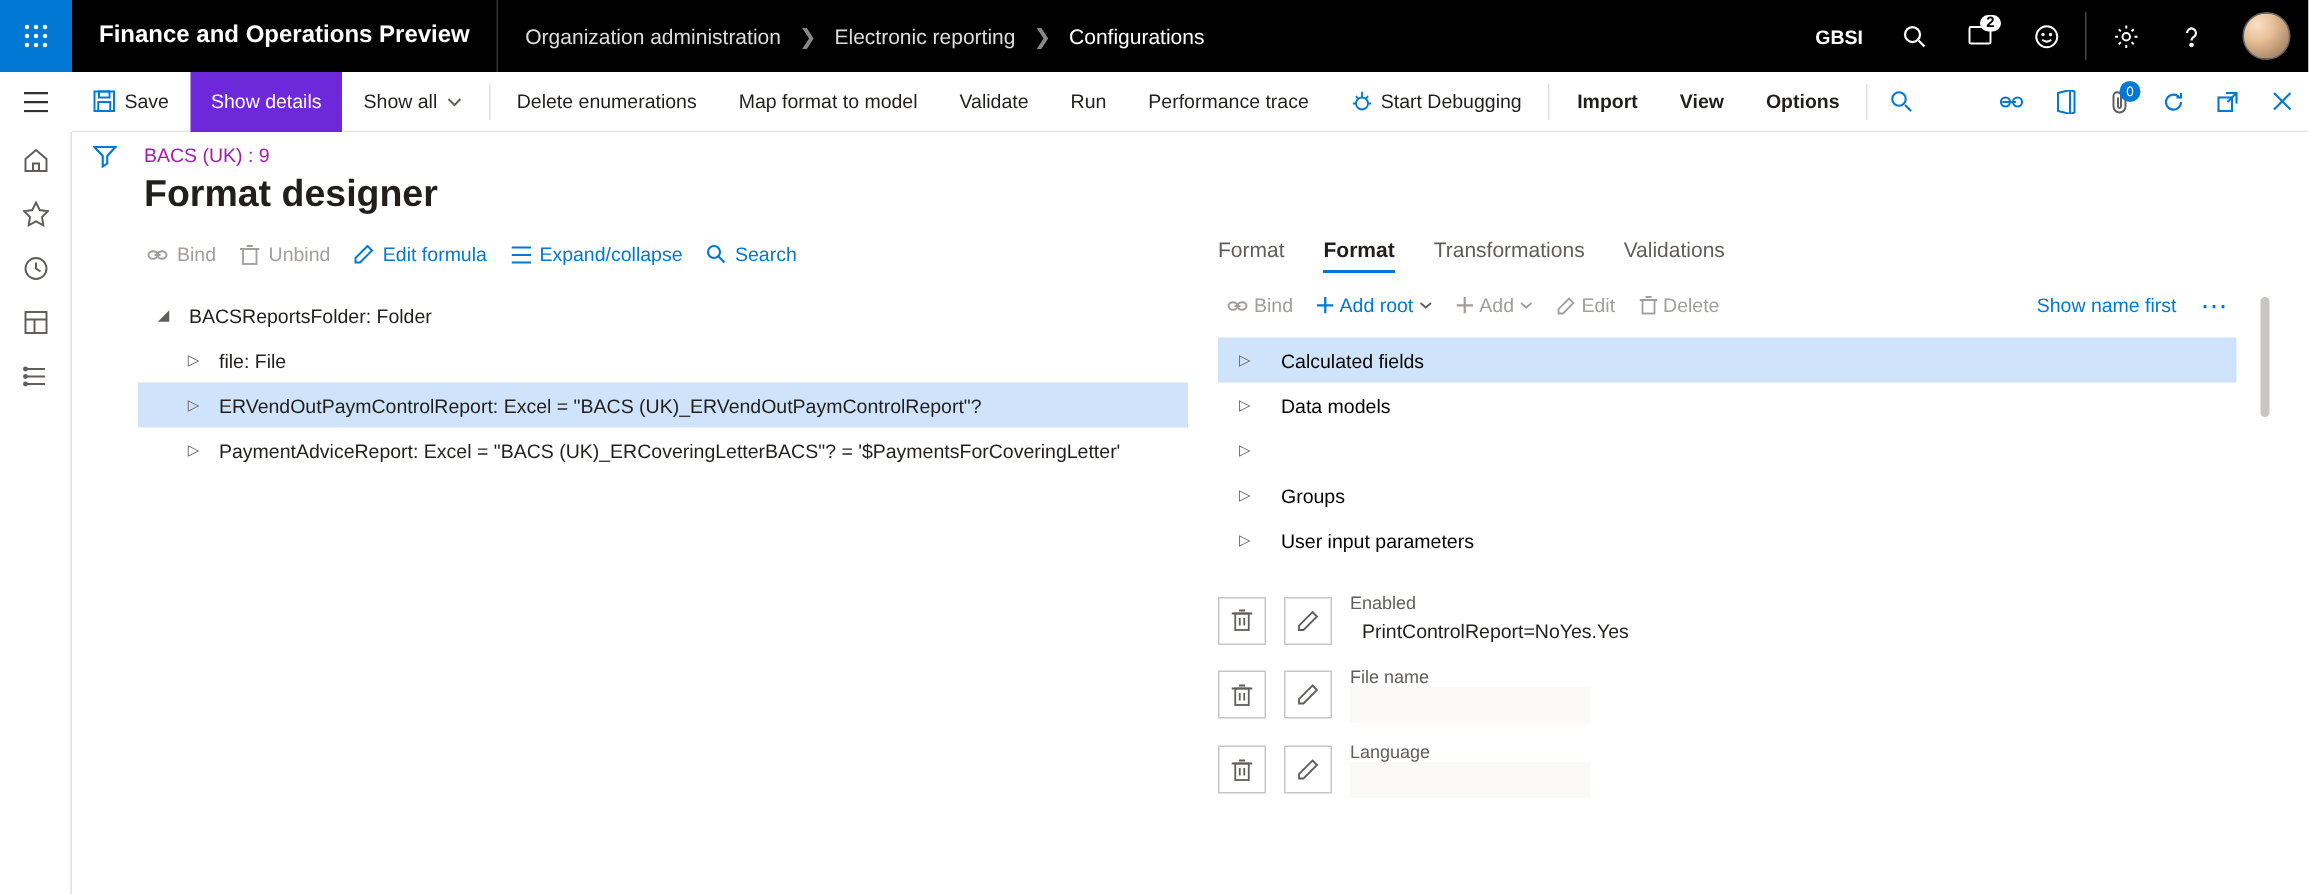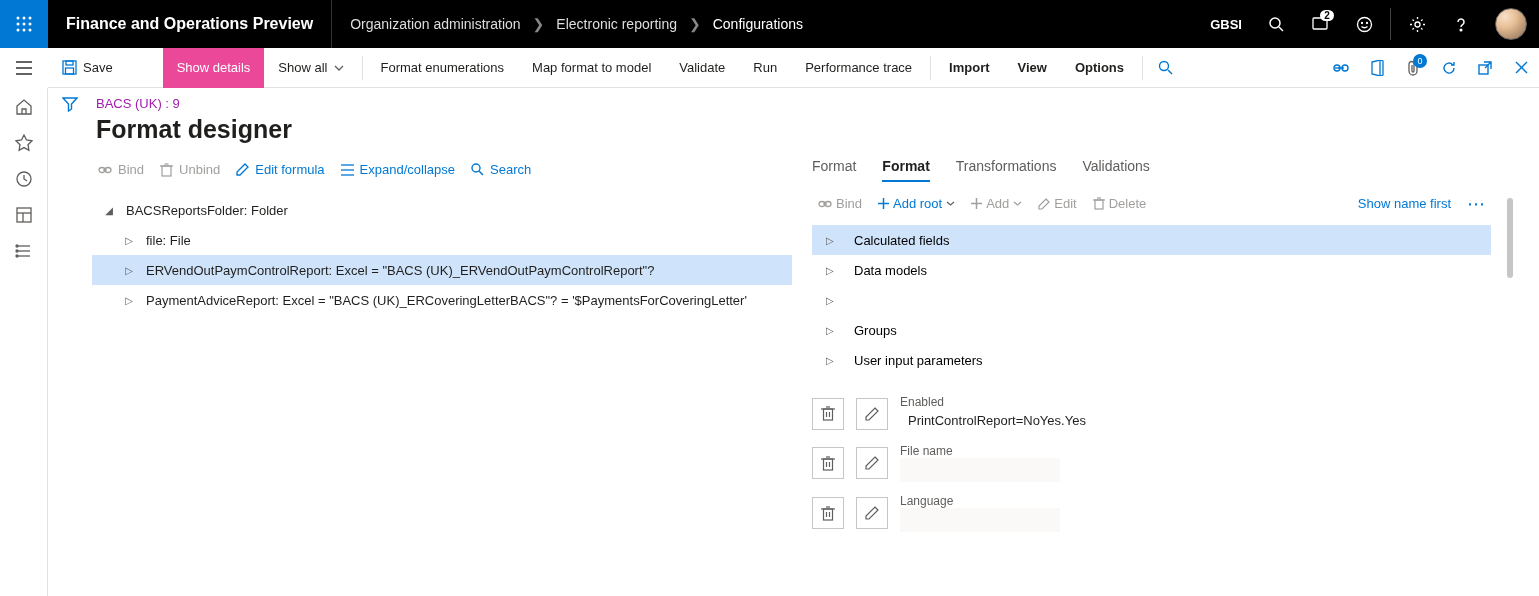--- a/index.html
+++ b/index.html
@@ -21,21 +21,21 @@
 .hr-text { padding: 0 12px; font-size: 13px; font-weight: bold; }
 .badge { position: absolute; top: 10px; right: 8px; background: #fff; color: #000; font-size: 10px; border-radius: 8px; padding: 0 4px; min-width: 14px; text-align: center; font-weight: 600; }
 .avatar { width: 32px; height: 32px; border-radius: 50%; background: radial-gradient(circle at 30% 25%, #f8e0c8 0%, #e8c098 35%, #8a6b50 100%); margin: 0 12px; border: 1px solid #666; }
 .hr-sep { width: 1px; height: 32px; background: #444; margin: 0 4px; }
 
 
 .action-bar-outer { display: flex; height: 40px; border-bottom: 1px solid #e1e1e1; text-align: center; }
 .hamburger { width: 48px; height: 40px; display: flex; align-items: center; justify-content: center; background: #fff; cursor: pointer; }
 .action-bar { flex: 1; display: flex; align-items: center; background: #fff; }
 .ab-btn { height: 40px; padding: 0 14px; display: flex; align-items: center; font-size: 13px; cursor: pointer; color: #201f1e; gap: 6px; }
-.ab-btn.primary { background: #ec4899; color: #fff; margin-left: 36px; }
+.ab-btn.primary { background: #6d28d9; color: #fff; }
 .ab-btn.bold { font-weight: 600; }
 .ab-sep { width: 1px; height: 24px; background: #e1e1e1; margin: 0 4px; }
 .ab-spacer { flex: 1; }
 .ab-icons { display: flex; align-items: center; }
 .ab-icon-btn { width: 36px; height: 40px; display: flex; align-items: center; justify-content: center; cursor: pointer; position: relative; }
 .blue-dot { position: absolute; top: 6px; right: 4px; width: 14px; height: 14px; background: #0078d4; border-radius: 50%; color: #fff; font-size: 9px; display: flex; align-items: center; justify-content: center; }
 
 
 .body { display: flex; height: calc(596px - 48px - 40px); }
 .left-rail { width: 48px; border-right: 1px solid #e1e1e1; display: flex; flex-direction: column; align-items: center; padding-top: 10px; gap: 18px; }
@@ -178,34 +178,45 @@
       <span>Show details</span>
     </div>
     <div class="ab-btn">
       <span>Show all</span>
       <svg width="10" height="6" viewBox="0 0 10 6" fill="none" stroke="#605e5c" stroke-width="1.3">
           <path d="M1 1l4 4 4-4"></path>
         </svg>
     </div>
     <div class="ab-sep"></div>
     <div class="ab-btn">
-        <span>Format enumerations</span>
+        <span>Delete enumerations</span>
       </div>
     <div class="ab-btn">
         <span>Map format to model</span>
       </div>
     <div class="ab-btn">
         <span>Validate</span>
       </div>
     <div class="ab-btn">
         <span>Run</span>
       </div>
     <div class="ab-btn">
         <span>Performance trace</span>
       </div>
+    <div class="ab-btn">
+      <svg width="14" height="14" viewBox="0 0 14 14" fill="none" stroke="#0078d4" stroke-width="1.2">
+          <circle cx="7" cy="8" r="4"></circle>
+          <line x1="7" y1="0" x2="7" y2="4"></line>
+          <line x1="1" y1="8" x2="3" y2="8"></line>
+          <line x1="11" y1="8" x2="13" y2="8"></line>
+          <line x1="3" y1="3" x2="4.5" y2="5"></line>
+          <line x1="11" y1="3" x2="9.5" y2="5"></line>
+        </svg>
+      <span>Start Debugging</span>
+    </div>
     <div class="ab-sep"></div>
     <div class="ab-btn bold">
         <span>Import</span>
       </div>
     <div class="ab-btn bold">
         <span>View</span>
       </div>
     <div class="ab-btn bold">
         <span>Options</span>
       </div>

